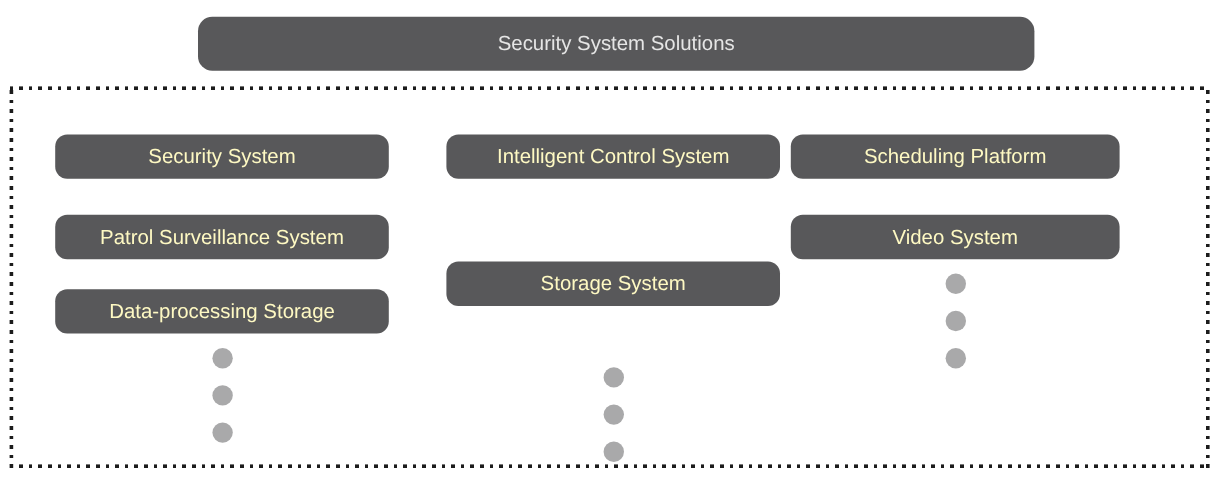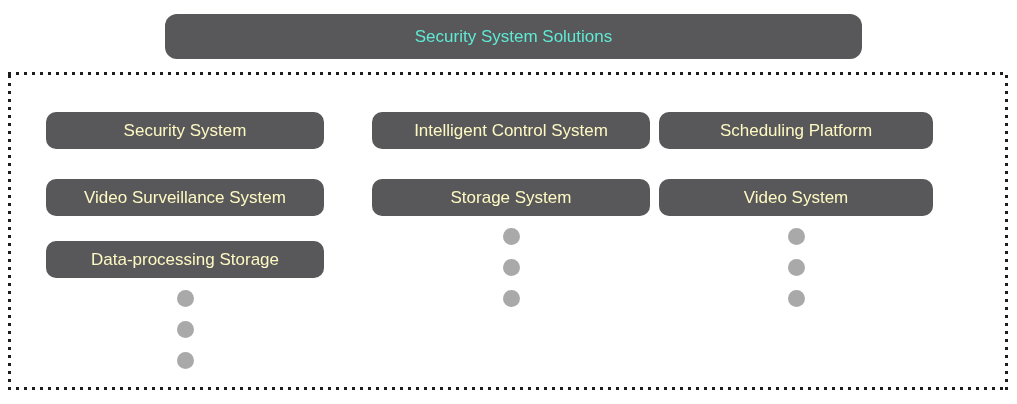--- a/index.html
+++ b/index.html
@@ -21,21 +21,21 @@
     top: 14px;
     width: 697px;
     height: 45px;
     background: #58585a;
     border-radius: 12px;
     display: flex;
     align-items: center;
     justify-content: center;
   }
   .header-banner span {
-    color: #5eead4;
+    color: #e5e5e5;
     font-size: 17px;
   }
   .panel {
     position: absolute;
     left: 8px;
     top: 72px;
     width: 1000px;
     height: 318px;
     box-sizing: border-box;
     background:
@@ -45,21 +45,21 @@
       repeating-linear-gradient(0deg, #1c1c1c 0 3px, transparent 3px 8px) right top / 3px 100% no-repeat;
   }
   .col {
     position: absolute;
     top: 0;
     display: flex;
     flex-direction: column;
     align-items: center;
   }
   .col-1 { left: 38px;  width: 278px; }
-  .col-2 { left: 364px; width: 278px; }
+  .col-2 { left: 364px; width: 278px; gap: 39px; }
   .col-3 { left: 651px; width: 274px; }
   .node {
     width: 100%;
     height: 37px;
     box-sizing: border-box;
     background: #58585a;
     border-radius: 10px;
     color: #fef9c3;
     font-size: 17px;
     display: flex;
@@ -90,21 +90,21 @@
 <div class="stage">
 
   <div class="header-banner">
     <span>Security System Solutions</span>
   </div>
 
   <div class="panel">
 
     <div class="col col-1">
       <div class="node r1">Security System</div>
-      <div class="node r2">Video Surveillance System</div>
+      <div class="node r2">Patrol Surveillance System</div>
       <div class="node r3">Data-processing Storage</div>
       <div class="dots">
         <span class="dot"></span>
         <span class="dot"></span>
         <span class="dot"></span>
       </div>
     </div>
 
     <div class="col col-2">
       <div class="node r1">Intelligent Control System</div>

